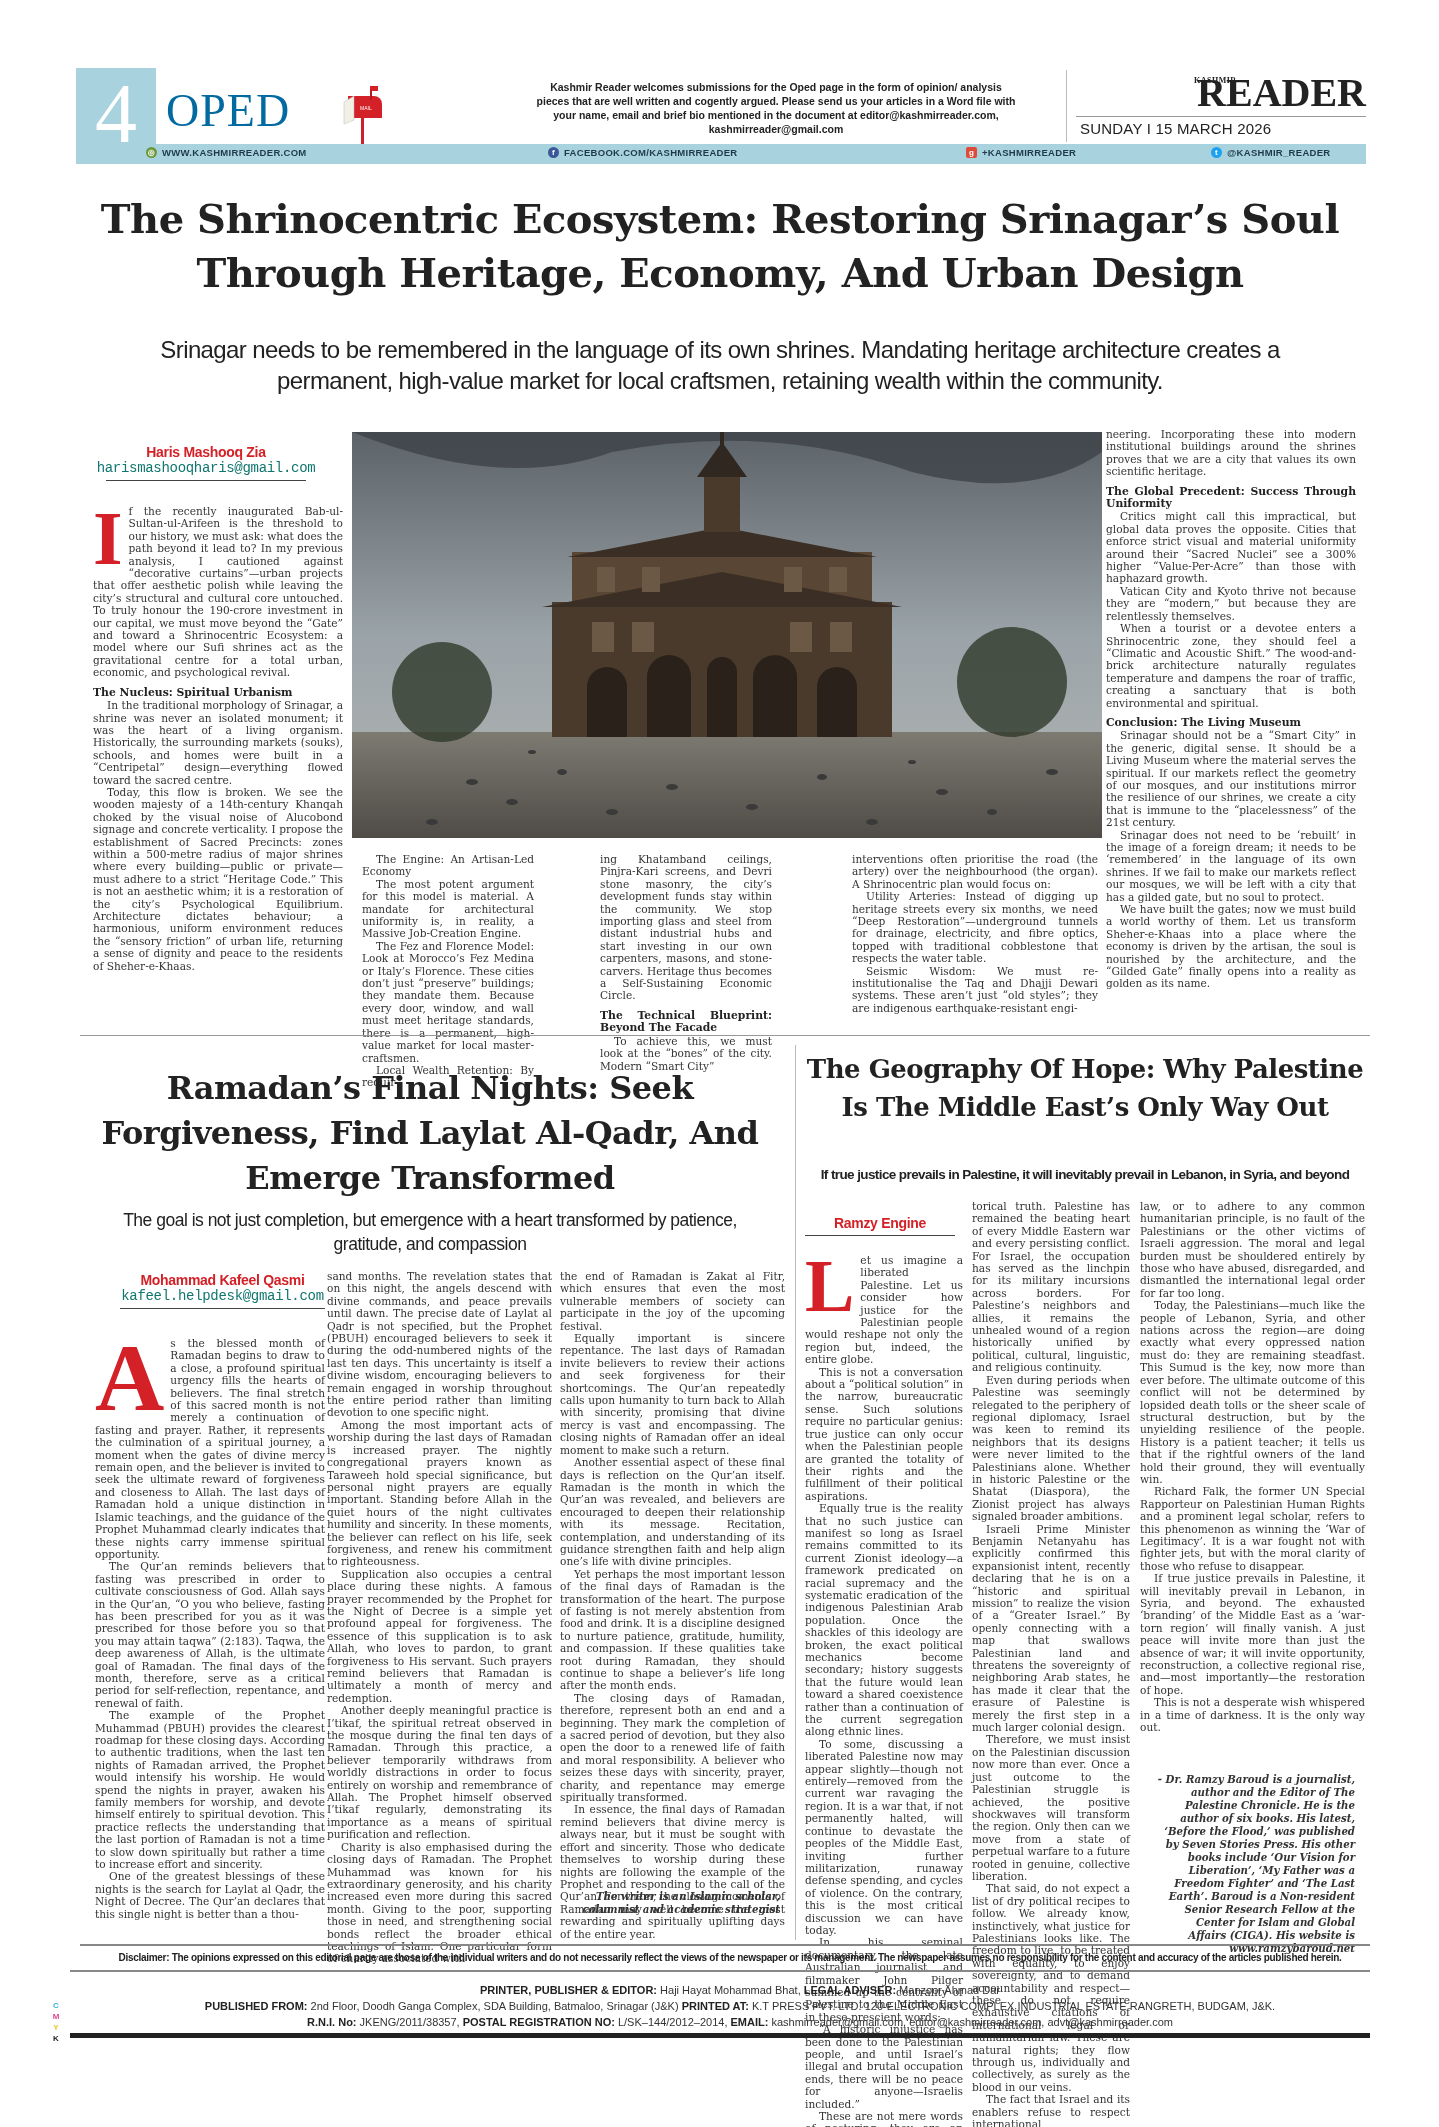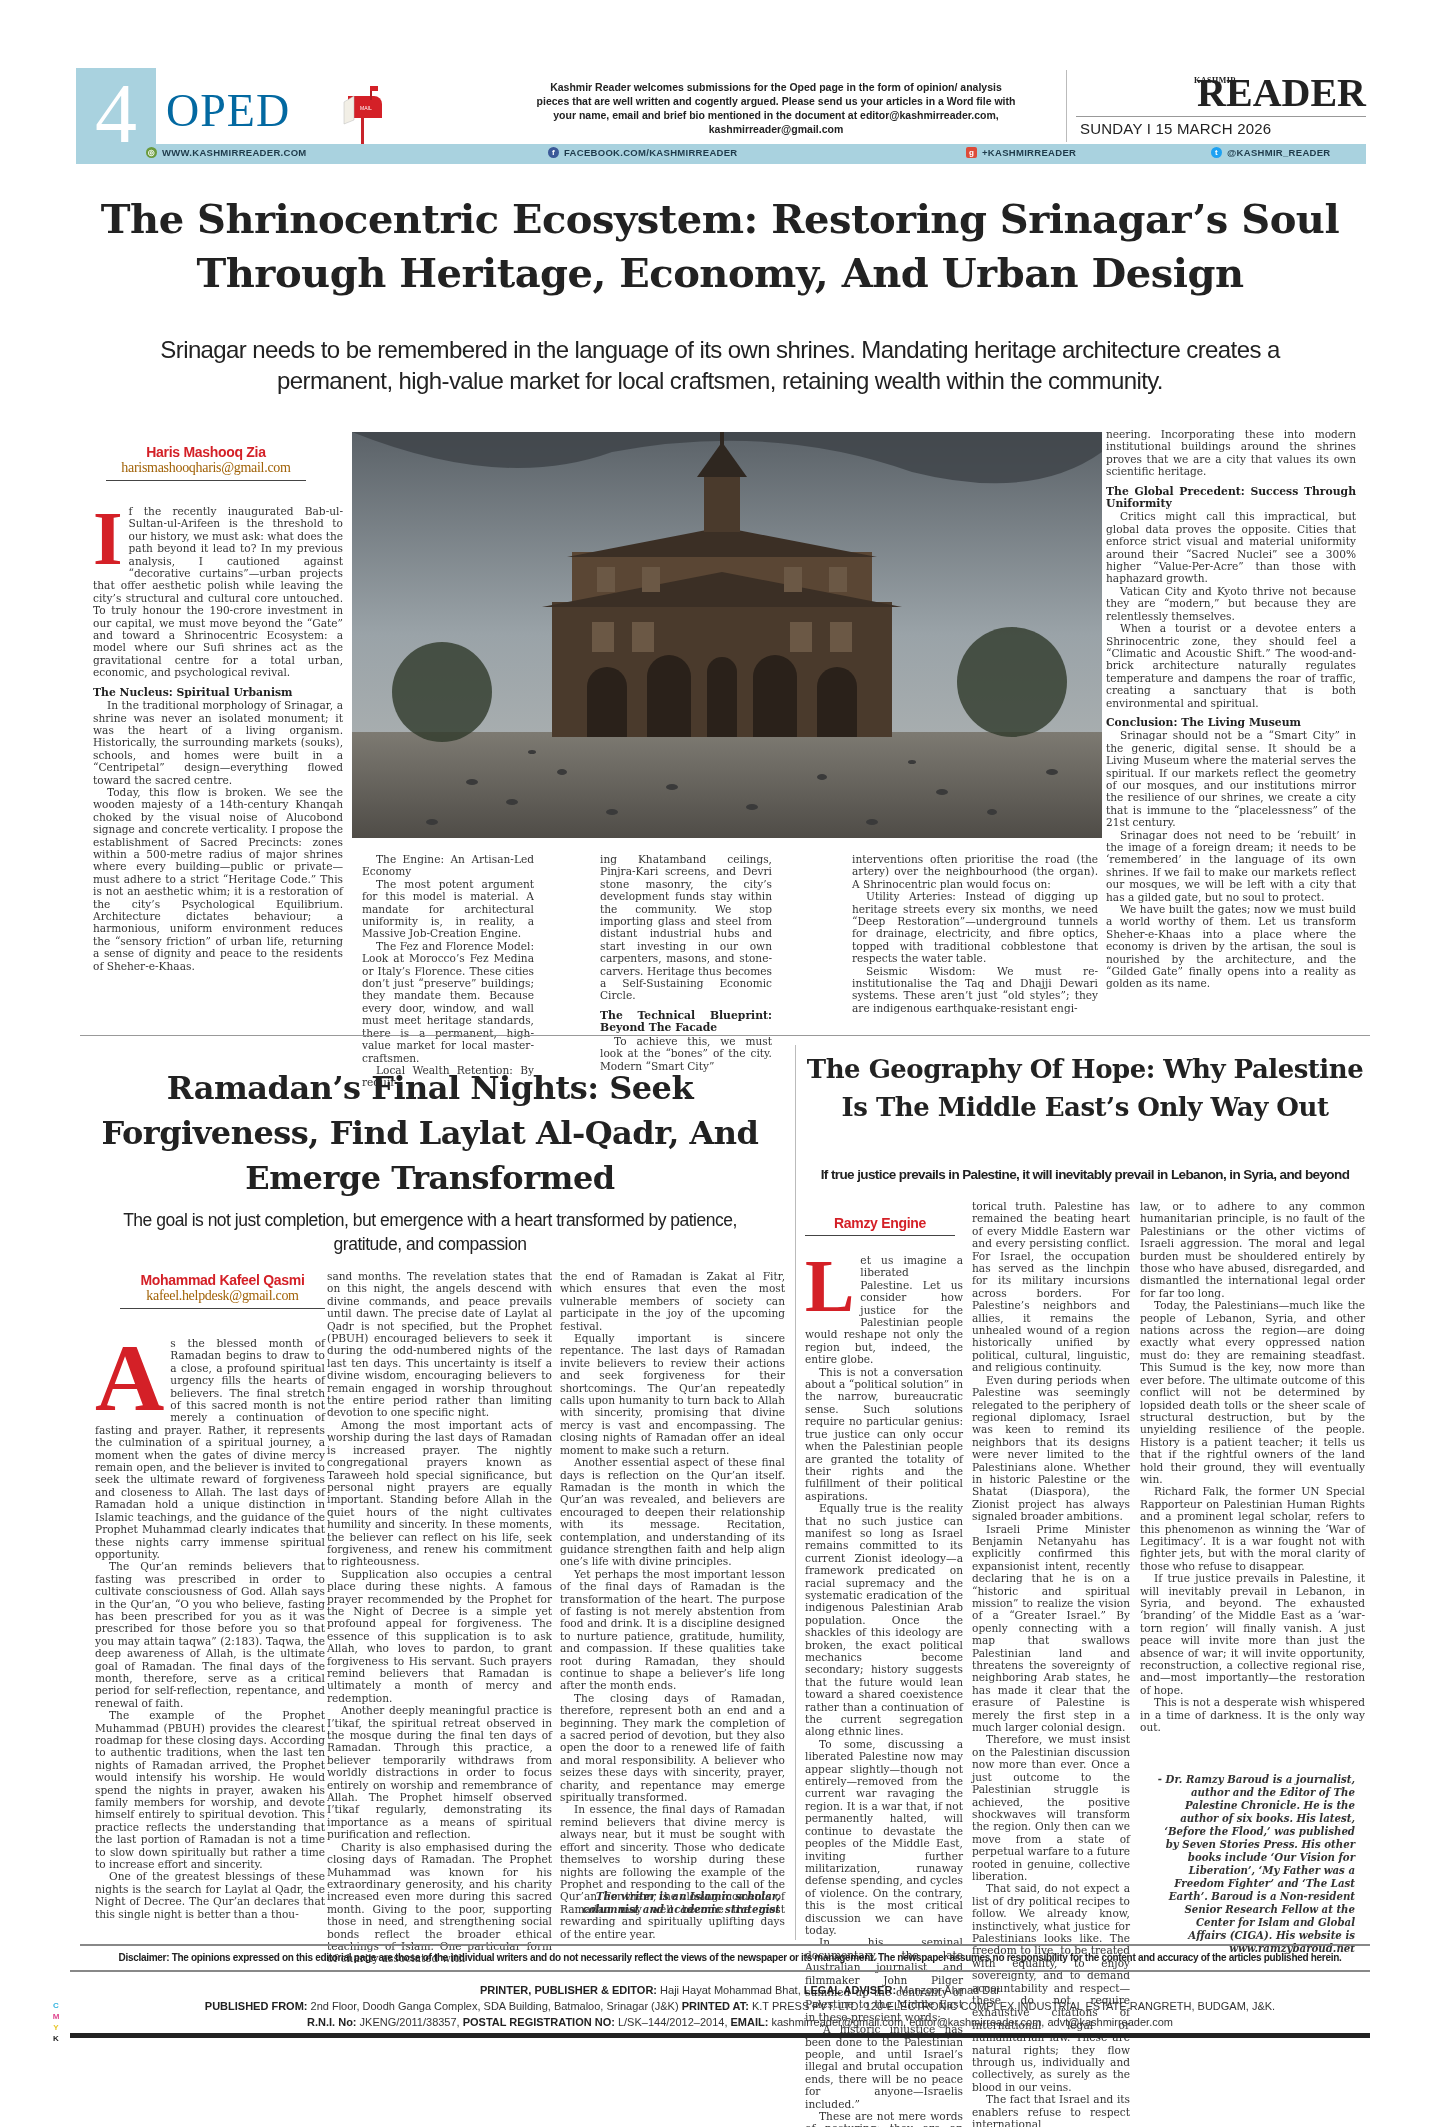--- a/index.html
+++ b/index.html
@@ -22,21 +22,21 @@
   .social-bar { position: absolute; left: 0; top: 76px; width: 1290px; height: 20px; background: #a9d2df; }
   .social-item { position: absolute; top: 3px; font-family: "Liberation Sans", sans-serif; font-weight: bold; font-size: 9.5px; color: #1e3a4a; letter-spacing: 0.3px; display: flex; align-items: center; gap: 5px; }
   .social-icon { display: inline-block; width: 11px; height: 11px; border-radius: 50%; font-size: 8px; color: #fff; text-align: center; line-height: 11px; font-weight: bold; }
 
   
   .headline-1 { position: absolute; left: 90px; top: 192px; width: 1260px; text-align: center; font-family: "DejaVu Serif", serif; font-weight: bold; font-size: 40px; line-height: 54px; color: #222; letter-spacing: -0.5px; }
   .standfirst-1 { position: absolute; left: 120px; top: 334px; width: 1200px; text-align: center; font-family: "Liberation Sans", sans-serif; font-size: 24px; line-height: 31px; color: #222; letter-spacing: -0.6px; }
 
   .byline { text-align: center; }
   .byline-name { font-family: "Liberation Sans", sans-serif; font-weight: bold; font-size: 14px; color: #d42027; letter-spacing: -0.3px; }
-  .byline-email { font-family: Liberation Serif, serif; font-size: 14px; color: #a16207; letter-spacing: -0.3px; }
+  .byline-email { font-family: Liberation Mono, monospace; font-size: 14px; color: #0f766e; letter-spacing: -0.3px; }
   .byline-rule { height: 1px; background: #444; margin: 4px auto 0; }
 
   .col { position: absolute; font-family: "DejaVu Serif", serif; font-size: 10.6px; line-height: 12.4px; color: #333; text-align: justify; hyphens: auto; }
   .col p { text-indent: 14px; }
   .col p.noindent { text-indent: 0; }
   .col h4 { font-family: "DejaVu Serif", serif; font-size: 10.8px; font-weight: bold; color: #222; margin-top: 8px; line-height: 12.4px; }
   .dropcap { float: left; font-family: "Liberation Serif", serif; font-weight: bold; color: #d42027; line-height: 0.8; margin-right: 6px; margin-top: 3px; }
 
   .photo { position: absolute; left: 352px; top: 432px; width: 750px; height: 406px; overflow: hidden; background: #6f7a80; }
 

